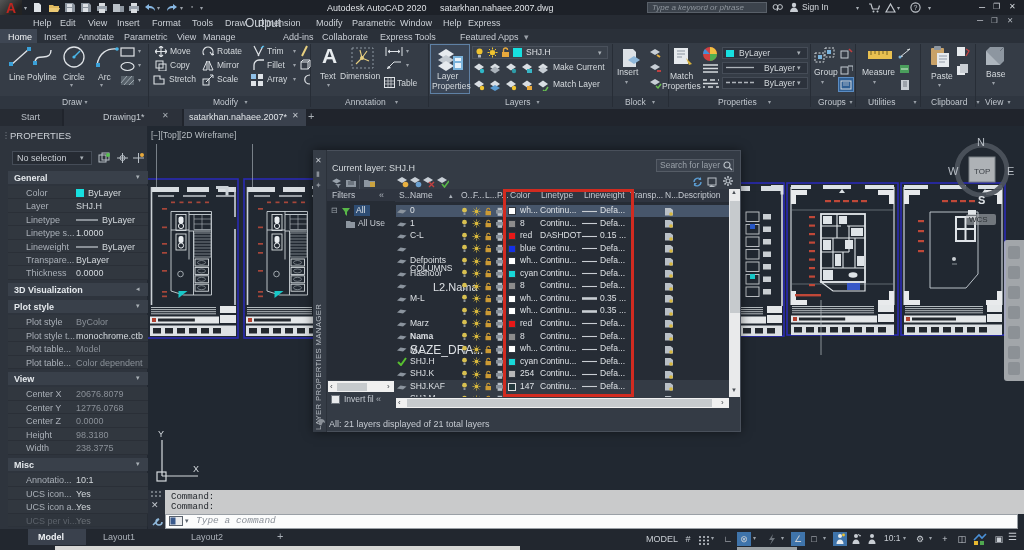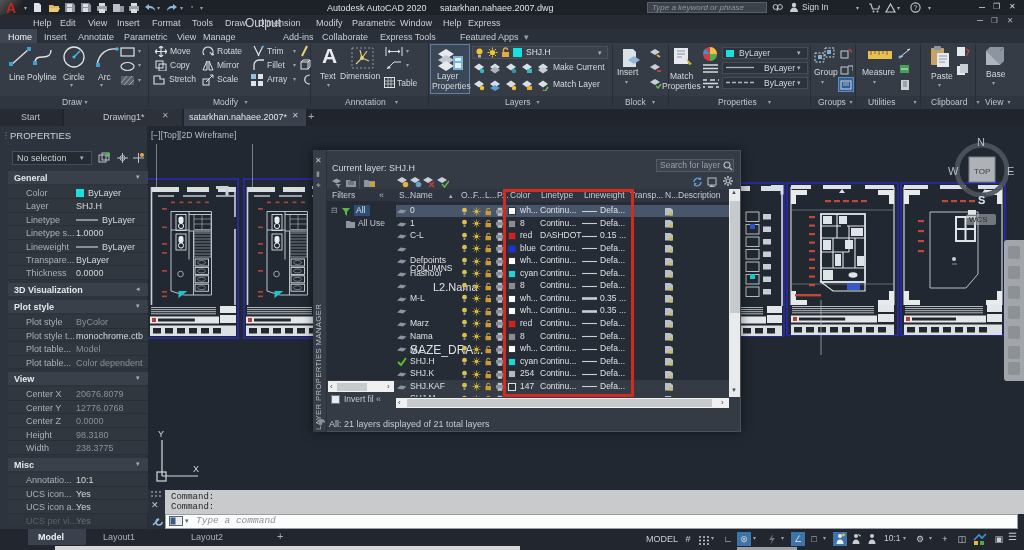--- a/index.html
+++ b/index.html
@@ -1440,21 +1440,21 @@
         <path d="M1 2.5h15" stroke="#c9ced4" stroke-width="1.1"></path>
       </svg>
 <div class="t" style="left:600px;top:318.95px;font-size:8.5px;color:#dde1e5;">Defa...</div>
 <svg class="a" style="left:664px;top:319.45px;" width="10" height="9">
         <path d="M1 1h5.5l2.5 2V8.5H1z" fill="#b9c0c7"></path>
         <circle cx="7" cy="7" r="1.8" fill="#d8b83c"></circle>
       </svg>
 <svg class="a" style="left:397px;top:333.5px;" width="10" height="6">
         <path d="M0 4.5l3.5-3L9.5 2.5 6 5.5z" fill="#8b949e"></path>
       </svg>
-<div class="t" style="left:410px;top:331.5px;font-size:8.5px;color:#dde1e5;">Nama</div>
+<div class="t" style="left:410px;top:331.5px;font-size:8.5px;color:#dde1e5;font-weight:bold;">Nama</div>
 <svg class="a" style="left:461px;top:332.0px;" width="8" height="9">
         <circle cx="3.5" cy="3.2" r="2.4" fill="#d8c050"></circle>
         <rect x="2.5" y="5.8" width="2" height="2.2" fill="#8a929a"></rect>
       </svg>
 <svg class="a" style="left:472px;top:332.0px;" width="9" height="9">
         <circle cx="4.5" cy="4.5" r="2" fill="#d8b83c"></circle>
         <g stroke="#d8b83c" stroke-width="0.8">
           <path d="M4.5 0.5v1.4M4.5 7.1v1.4M0.5 4.5h1.4M7.1 4.5h1.4M1.7 1.7l1 1M7.3 7.3l-1-1M7.3 1.7l-1 1M1.7 7.3l1-1"></path>
         </g>
       </svg>

